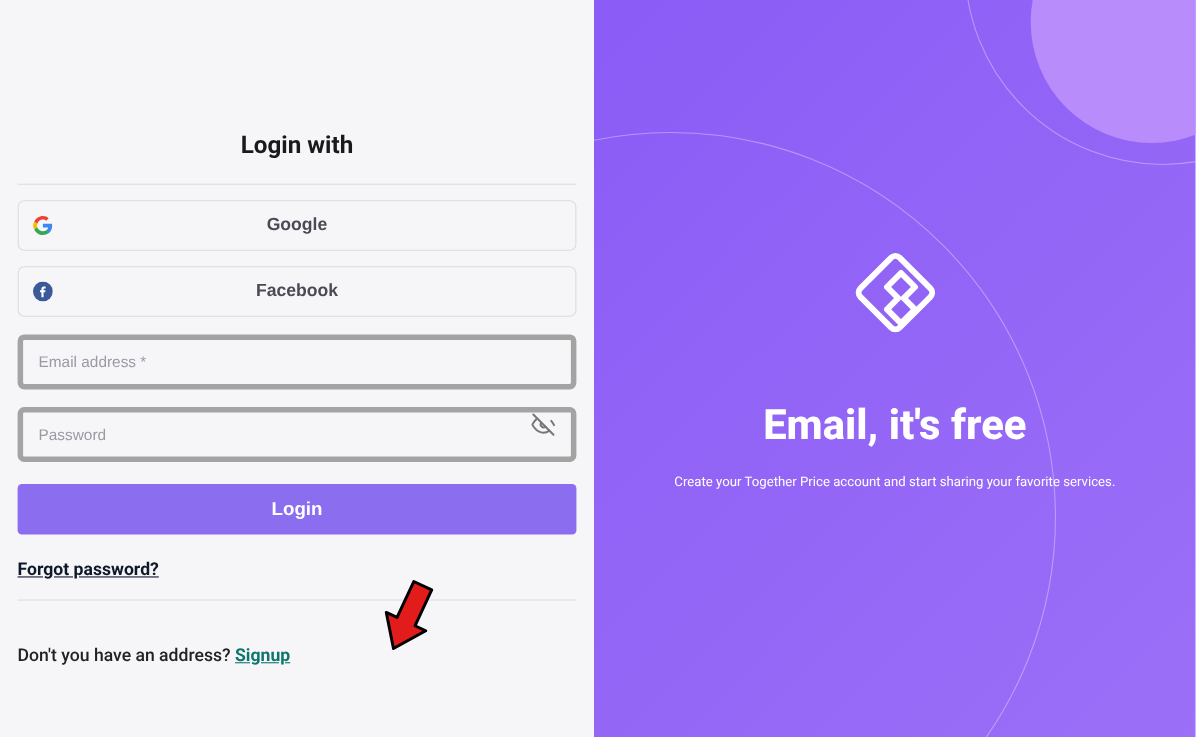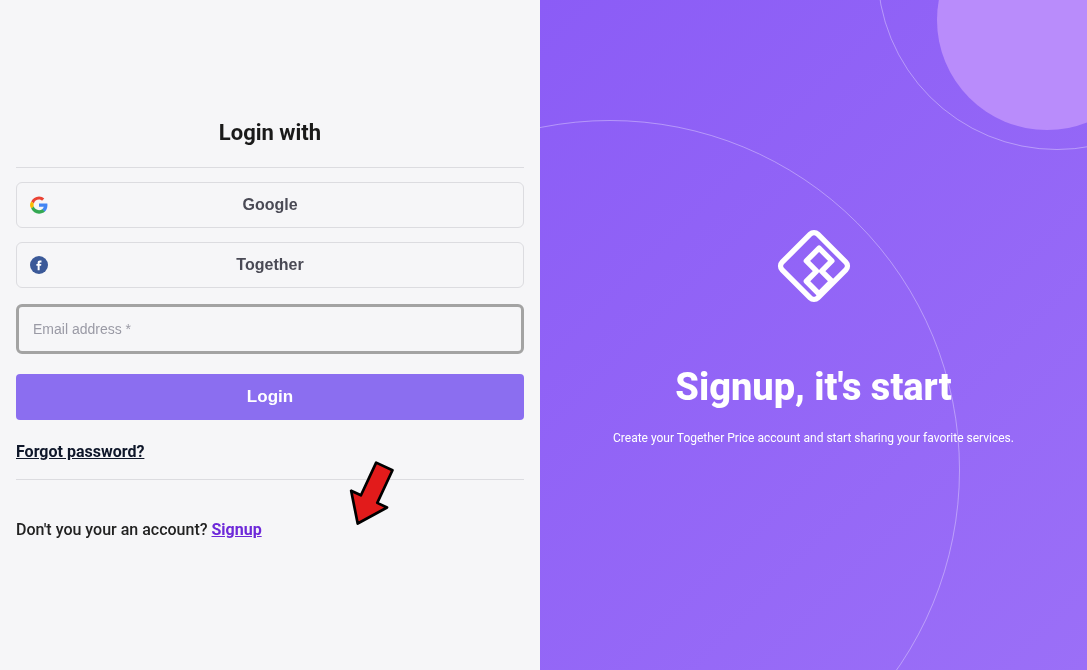--- a/index.html
+++ b/index.html
@@ -36,21 +36,21 @@
 .social-btn .icon-slot { flex: 0 0 20px; display:flex; align-items:center; justify-content:center;}
 .social-btn .label { flex: 1; text-align: center; margin-left:-20px;}
 .or-row {
   display:flex; align-items:center; gap:14px;
   margin-top:18px; margin-bottom:4px;
 }
 .or-row .hr { flex:1; border:none; border-top:1px solid #dcdce0; }
 .or-text { font-size:18px; font-weight:600; color:#222; }
 .input-field {
   width:100%; height:50px;
-  border:3px solid #a3a3a3; border-radius:6px;
+  border:5px solid #a3a3a3; border-radius:6px;
   background:#f6f6f8;
   padding: 0 14px;
   font-size:14px; color:#7a7a85;
   margin-top:16px;
   display:flex; 
 }
 .input-field input {
   flex:1; border:none; outline:none; background:transparent;
   font-size:14px; color:#333;
 }
@@ -67,21 +67,21 @@
   font-size:16px; font-weight:700; color:#0f172a;
   text-decoration:underline; cursor:pointer;
 }
 .bottom-row {
   margin-top:40px;
   font-size:16px; color:#222; font-weight:500;
   display:flex; align-items:center; gap:4px;
   position:relative;
 }
 .signup-link {
-  color:#6d28d9; font-weight:700; text-decoration:underline; cursor:pointer;
+  color:#0f766e; font-weight:700; text-decoration:underline; cursor:pointer;
 }
 .red-arrow {
   position:absolute; left:310px; top:-70px;
 }
 .hr-below { margin-top:18px; }
 .right-panel {
   flex:1; height:100%;
   background: linear-gradient(135deg, #8b5cf6 0%, #9b6ff7 100%);
   position:relative; overflow:hidden;
   display:flex; flex-direction:column; align-items:center; justify-content:center;
@@ -120,37 +120,48 @@
     <span class="label">Google</span>
   </button>
 
   <button class="social-btn">
     <span class="icon-slot">
       <svg width="18" height="18" viewBox="0 0 24 24">
         <circle cx="12" cy="12" r="12" fill="#3b5998"></circle>
         <path fill="#fff" d="M13.5 8.5h1.8V6h-2.1c-2 0-3 1.2-3 3v1.5H8.5V13h1.7v6h2.6v-6h2l.3-2.5h-2.3V9.3c0-.6.2-.8.7-.8z"></path>
       </svg>
     </span>
-    <span class="label">Together</span>
+    <span class="label">Facebook</span>
   </button>
 
 
   <div class="input-field">
     <input type="text" placeholder="Email address *" style="">
   </div>
 
+  <div class="input-field">
+    <input type="password" placeholder="Password" style="">
+    <span style="cursor:pointer;">
+      <svg width="22" height="22" viewBox="0 0 24 24" fill="none" stroke="#777" stroke-width="2" stroke-linecap="round">
+        <path d="M17.94 17.94A10 10 0 0 1 12 20C5 20 1 12 1 12a18 18 0 0 1 4.22-5.66"></path>
+        <path d="M22.54 12.5A18 18 0 0 0 19.78 8.3"></path>
+        <path d="M9.9 9.9a3 3 0 0 0 4.2 4.2"></path>
+        <line x1="2" y1="2" x2="22" y2="22"></line>
+      </svg>
+    </span>
+  </div>
 
   <button class="login-btn">Login</button>
 
   <a class="forgot">Forgot password?</a>
 
   <hr class="divider-line hr-below">
 
   <div class="bottom-row">
-    <span>Don't you your an account? </span>
+    <span>Don't you have an address? </span>
     <a class="signup-link">Signup</a>
 
     <svg class="red-arrow" width="90" height="90" viewBox="0 0 100 100">
       <g transform="rotate(25 50 50)">
         <polygon points="50,85 28,55 40,55 40,15 60,15 60,55 72,55" fill="#e21b1b" stroke="#000" stroke-width="3" stroke-linejoin="round"></polygon>
       </g>
     </svg>
   </div>
 </div>
 
@@ -161,15 +172,15 @@
 
   <span class="logo-icon">
     <svg width="90" height="90" viewBox="0 0 100 100">
       <g transform="rotate(45 50 50)" fill="none" stroke="#fff" stroke-width="6" stroke-linejoin="round">
         <rect x="22" y="22" width="56" height="56" rx="6"></rect>
         <path d="M40 32 h20 v16 h16 v20 h-20 v-16 h-16 z" fill="none"></path>
       </g>
     </svg>
   </span>
 
-  <div class="hero-title">Signup, it's start</div>
+  <div class="hero-title">Email, it's free</div>
   <div class="hero-sub">Create your Together Price account and start sharing your favorite services.</div>
 </div>
 
 </body></html>

